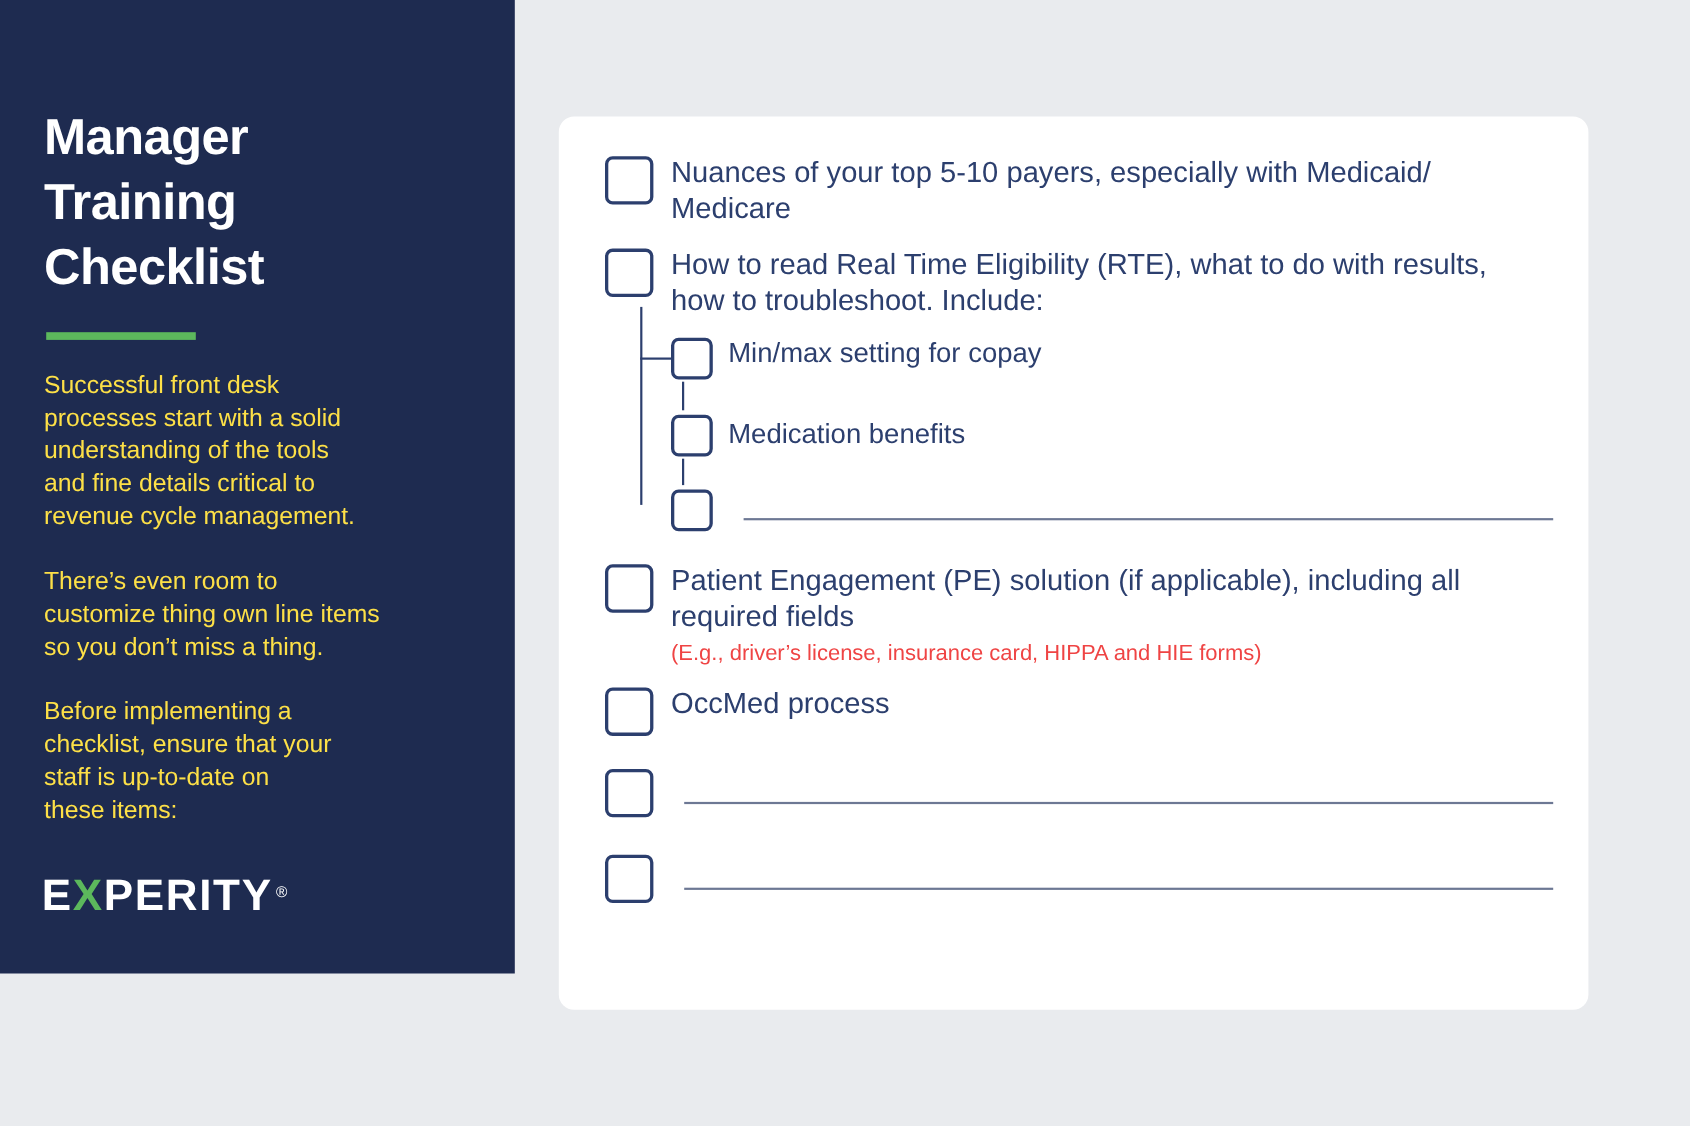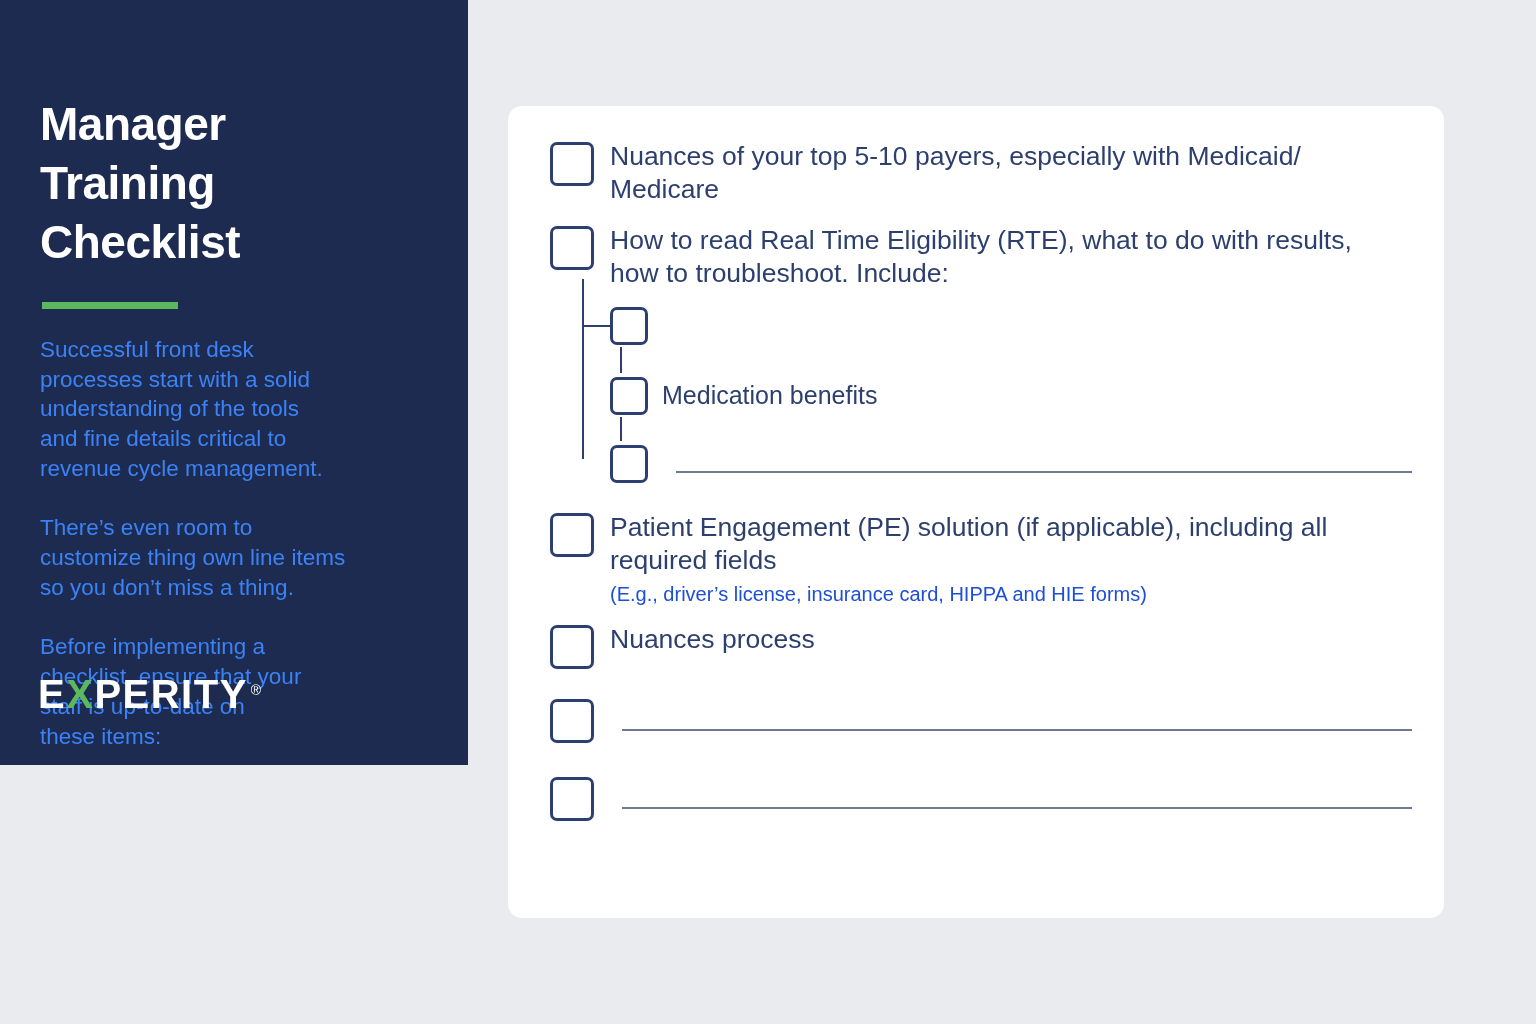--- a/index.html
+++ b/index.html
@@ -13,41 +13,41 @@
     position: relative;
     width: 1536px; height: 1024px;
     background: #e9ebee;
     overflow: hidden;
   }
 
   
   .sidebar {
     position: absolute;
     left: 0; top: 0;
-    width: 468px; height: 765px;
+    width: 468px; height: 885px;
     background: #1e2b50;
     padding: 95px 40px 0 40px;
   }
   .sidebar-title {
     color: #ffffff;
     font-size: 46px;
     font-weight: bold;
     line-height: 1.28;
     letter-spacing: -0.5px;
     margin: 0;
     white-space: pre-line;
   }
   .accent-rule {
     width: 136px;
     height: 7px;
     background: #5cb85c;
     margin: 30px 0 26px 2px;
   }
   .sidebar-para {
-    color: #3b82f6;
+    color: #fde047;
     font-size: 22.5px;
     line-height: 1.33;
     margin: 0 0 29px 0;
     white-space: pre-line;
     max-width: 390px;
   }
   .sidebar-para:last-of-type { margin-bottom: 0; }
 
   
   .logo {
@@ -106,21 +106,21 @@
   }
   .row-text {
     color: #2c3f6e;
     font-size: 26.5px;
     line-height: 1.24;
     margin-left: 16px;
     padding-top: 2px;
     white-space: pre-line;
   }
   .row-sub {
-    color: #1d4ed8;
+    color: #ef4444;
     font-size: 20px;
     line-height: 1.3;
     margin-left: 16px;
     margin-top: 4px;
     display: block;
   }
   .row + .row { margin-top: 16px; }
 
   
   .nested {
@@ -207,20 +207,21 @@
         <div class="row-text">How to read Real Time Eligibility (RTE), what to do with results,
 how to troubleshoot. Include:</div>
       </div>
 
       <div class="nested">
         <div class="connector-v" style="top:-24px; height:180px;"></div>
 
         <div class="row" style="margin-top:14px;">
           <div class="connector-h" style="top:22px;"></div>
           <div class="cbx small"></div>
+          <div class="row-text">Min/max setting for copay</div>
         </div>
 
         <div class="row" style="margin-top:28px;align-items:center;">
           <div class="tick" style="top:-26px; height:26px;"></div>
           <div class="cbx small"></div>
           <div class="row-text">Medication benefits</div>
         </div>
 
         <div class="row" style="margin-top:26px;">
           <div class="tick" style="top:-24px; height:24px;"></div>
@@ -235,21 +236,21 @@
         <div class="cbx"></div>
         <div>
           <div class="row-text" style="margin-left:16px;">Patient Engagement (PE) solution (if applicable), including all
 required fields</div>
           <span class="row-sub">(E.g., driver’s license, insurance card, HIPPA and HIE forms)</span>
         </div>
       </div>
 
       <div class="row" style="margin-top:14px;">
         <div class="cbx"></div>
-        <div class="row-text">Nuances process</div>
+        <div class="row-text">OccMed process</div>
       </div>
 
       <div class="row" style="margin-top:26px;">
         <div class="cbx"></div>
         <div class="blank-line"></div>
       </div>
 
       <div class="row" style="margin-top:30px;">
         <div class="cbx"></div>
         <div class="blank-line"></div>

